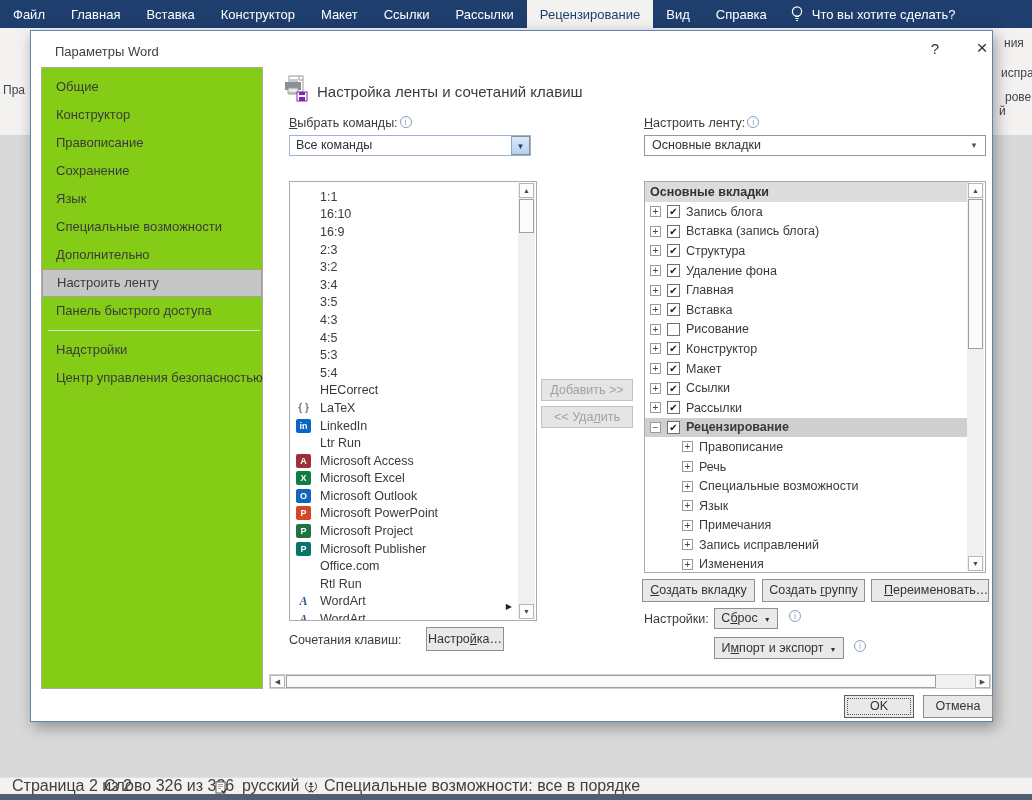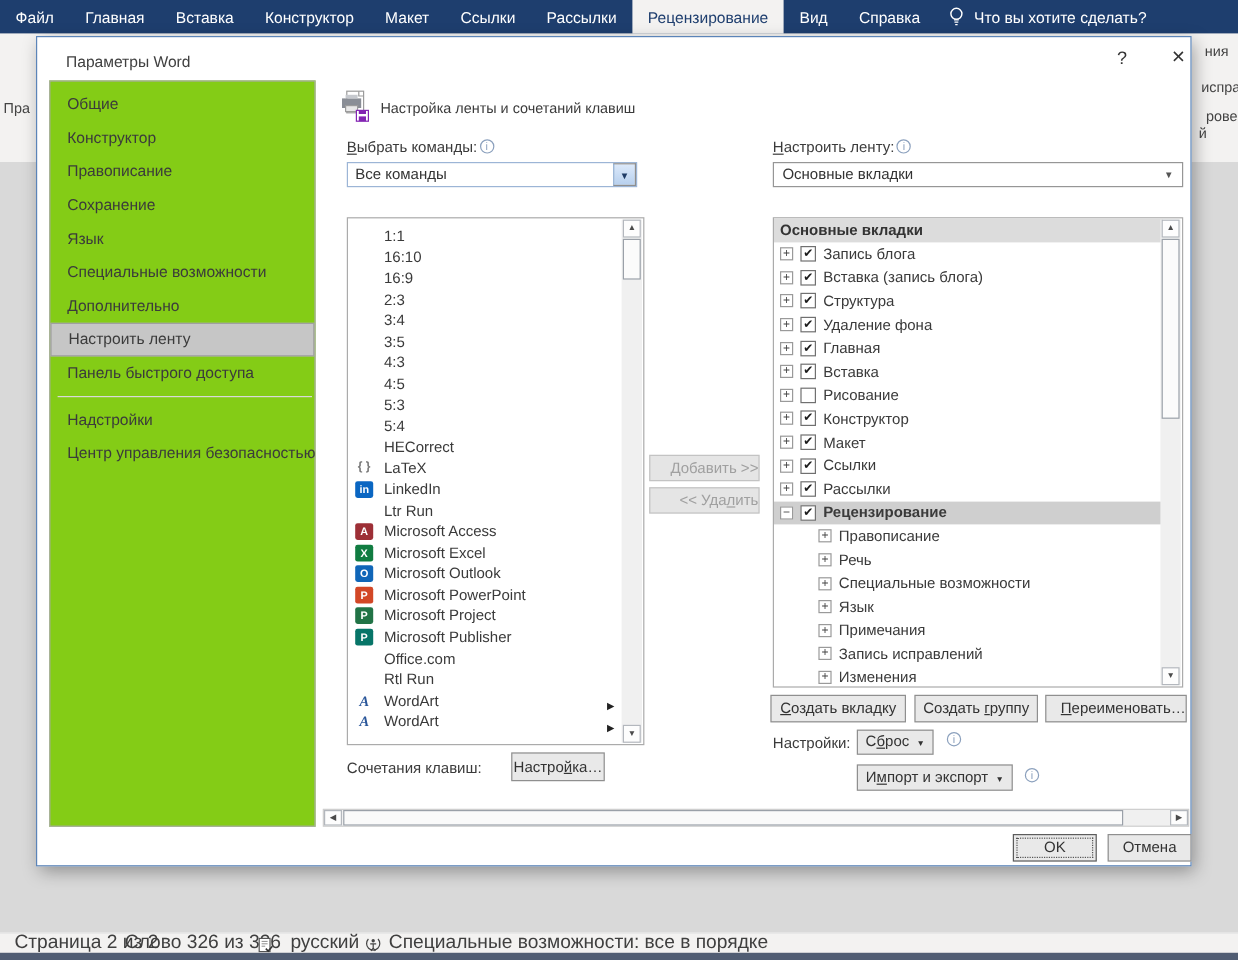--- a/index.html
+++ b/index.html
@@ -25,21 +25,21 @@
   .dlg-close { position:absolute; left:938px; top:6px; font-size:19px; color:#333; width:26px; text-align:center; cursor:default; }
 
   
   .nav { position:absolute; left:10px; top:36px; width:222px; height:622px; border:1px solid #ababab; background:#84cc16; padding-top:5px; }
   .nav-item { height:28px; line-height:28px; padding-left:14px; font-size:13px; color:#3b3b3b; cursor:default; white-space:nowrap; }
   .nav-item.selected { background:#c6c6c6; border:1px solid #9f9f9f; line-height:26px; }
   .nav-sep { border-top:1px solid #d9d9d9; margin:5px 2px 5px 6px; }
 
   
   .hdr-icon { position:absolute; left:252px; top:44px; }
-  .hdr-title { position:absolute; left:286px; top:52px; font-size:12px; color:#3b3b3b; }
+  .hdr-title { position:absolute; left:286px; top:52px; font-size:15px; color:#3b3b3b; }
 
   .fld-label { position:absolute; font-size:12.5px; color:#3b3b3b; }
   .info-ic { display:inline-block; width:12px; height:12px; border:1px solid #8ba0bd; border-radius:50%; color:#8ba0bd; font-size:9px; line-height:11px; text-align:center; vertical-align:2px; margin-left:2px; }
   .info-ic::after { content:"i"; }
 
   
   .combo-classic { position:absolute; left:258px; top:104px; width:242px; height:21px; background:#fff; border:1px solid #9cb5d6; }
   .combo-classic .val { position:absolute; left:6px; top:2px; font-size:12.5px; color:#333; }
   .combo-classic .btn { position:absolute; right:0; top:0; width:19px; height:19px; background:linear-gradient(#dce9fa,#b7d0ee); border-left:1px solid #86a7cf; text-align:center; }
   .combo-classic .btn::after { content:"▼"; font-size:8px; color:#1f3c66; line-height:19px; }
@@ -74,21 +74,21 @@
   .sb-btn { position:absolute; left:1px; width:15px; height:15px; background:#fdfdfd; border:1px solid #b3b7bd; text-align:center; }
   .sb-btn span { font-size:7px; color:#4b4b4b; line-height:13px; display:block; }
   .sb-thumb { position:absolute; left:1px; width:15px; background:#fbfbfb; border:1px solid #9aa0a8; }
   .sb-h { position:absolute; left:238px; top:643px; width:722px; height:15px; background:#f0f0f0; border:1px solid #cfcfcf; }
   .sb-h .sbh-btn { position:absolute; top:0; width:15px; height:13px; background:#fdfdfd; border:1px solid #b3b7bd; text-align:center; }
   .sb-h .sbh-btn span { font-size:7px; color:#4b4b4b; line-height:12px; display:block; }
   .sb-h .sbh-thumb { position:absolute; left:16px; top:0; width:650px; height:13px; background:#fafafa; border:1px solid #9aa0a8; }
 
   
   .btn { position:absolute; background:#e9e9e9; border:1px solid #8f8f8f; font-size:12.5px; color:#333; text-align:center; cursor:default; }
-  .btn.disabled { background:#e5e5e5; border-color:#c3c3c3; color:#a0a0a0;text-align:right; }
+  .btn.disabled { background:#e5e5e5; border-color:#c3c3c3; color:#a0a0a0; }
   .btn .inner { display:block; line-height:20px; white-space:nowrap; }
   .btn.drop::after { content:"▼"; font-size:7px; color:#333; margin-left:6px; }
   .btn.focused { outline:1px dotted #555; outline-offset:-4px; border-color:#5c5c5c; }
   u { text-decoration:underline; }
 </style>
 </head>
 <body>
 
 <div class="tabbar">
   <div style="display:flex">
@@ -173,20 +173,24 @@
           <span class="ic"></span>
           <span class="lbl">16:10</span>
         </div>
         <div class="cmd-row">
           <span class="ic"></span>
           <span class="lbl">16:9</span>
         </div>
         <div class="cmd-row">
           <span class="ic"></span>
           <span class="lbl">2:3</span>
+        </div>
+        <div class="cmd-row">
+          <span class="ic"></span>
+          <span class="lbl">3:2</span>
         </div>
         <div class="cmd-row">
           <span class="ic"></span>
           <span class="lbl">3:4</span>
         </div>
         <div class="cmd-row">
           <span class="ic"></span>
           <span class="lbl">3:5</span>
         </div>
         <div class="cmd-row">

